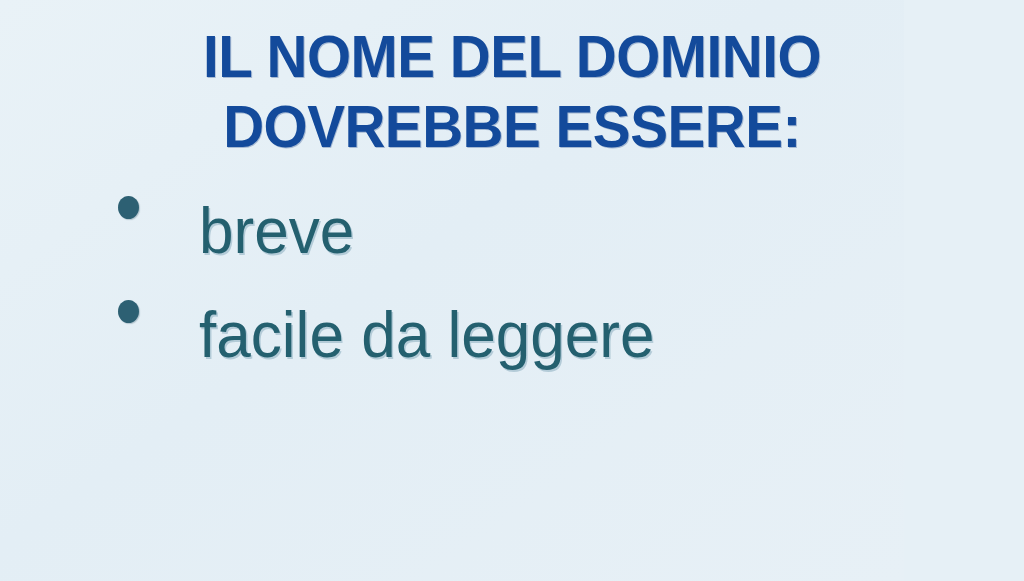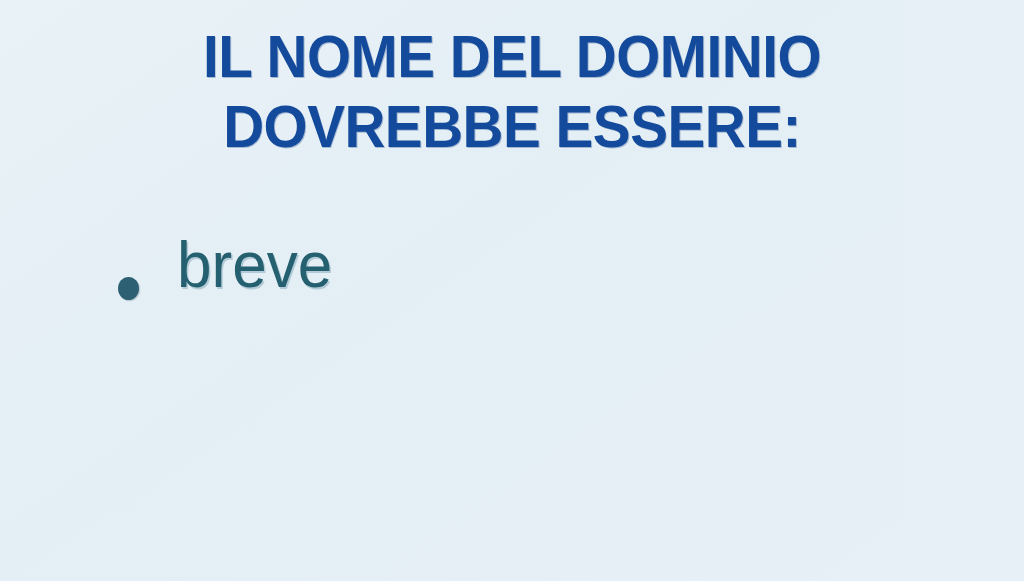--- a/index.html
+++ b/index.html
@@ -49,24 +49,25 @@
     position: absolute;
     top: 196px;
     left: 0;
     width: 1024px;
     list-style: none;
     margin: 0;
     padding: 0;
   }
   .bullet-row {
     display: flex;
-    align-items: flex-end;
+    align-items: flex-start;
     height: 104px;
     padding-left: 118px;
     box-sizing: border-box;
+    gap: 22px;
   }
   .bullet-dot {
     flex: 0 0 auto;
     width: 21px;
     height: 23px;
     border-radius: 50%;
     background: #2d6073;
     margin-right: 38px;
     box-shadow: 1px 1px 1px rgba(30,70,90,0.25);
   }
@@ -92,17 +93,21 @@
     <span class="title-line">DOVREBBE ESSERE:</span>
   </div>
 
   <ul id="bullet-list">
 
     <li class="bullet-row">
       <span class="bullet-dot"></span>
       <span class="bullet-text">breve</span>
     </li>
 
+    <li class="bullet-row">
+      <span class="bullet-dot"></span>
+      <span class="bullet-text">facile da leggere</span>
+    </li>
 
 
   </ul>
 
 </div>
 
 </body></html>

